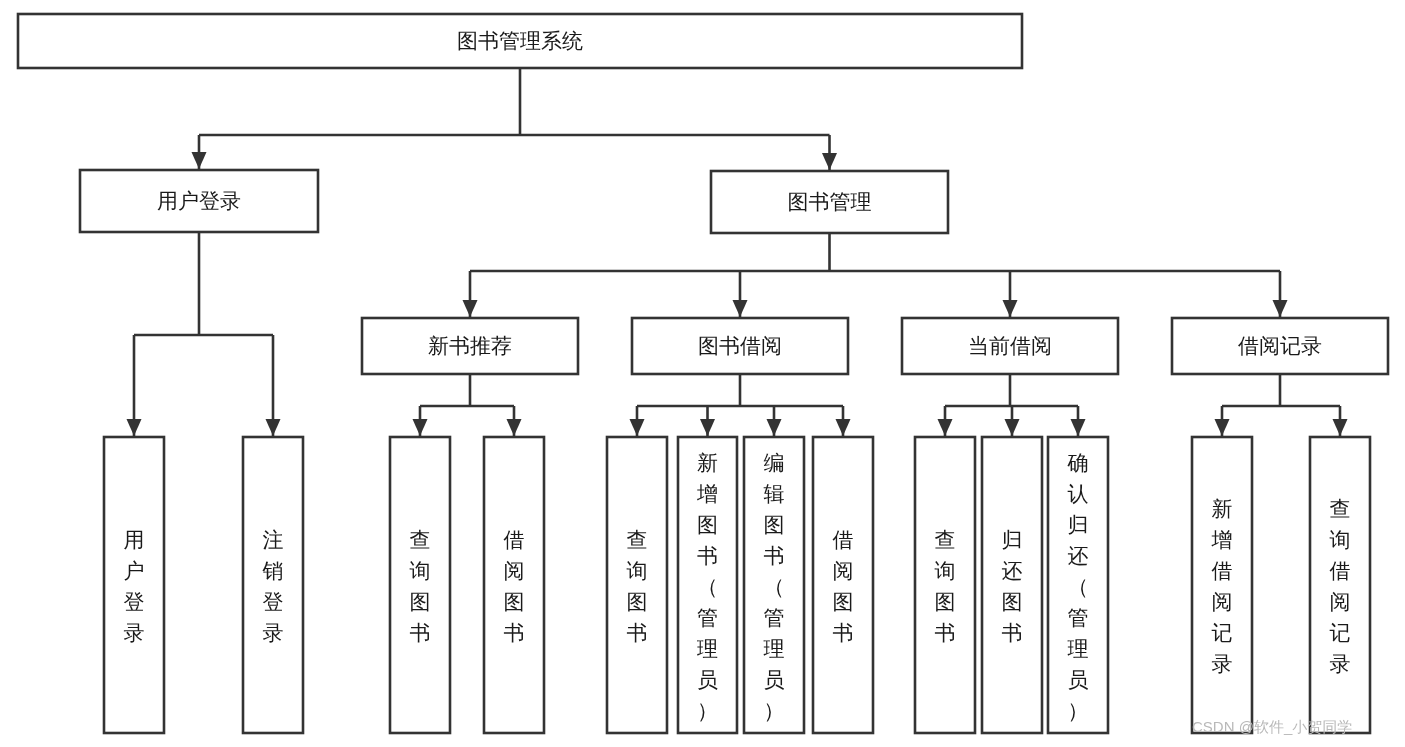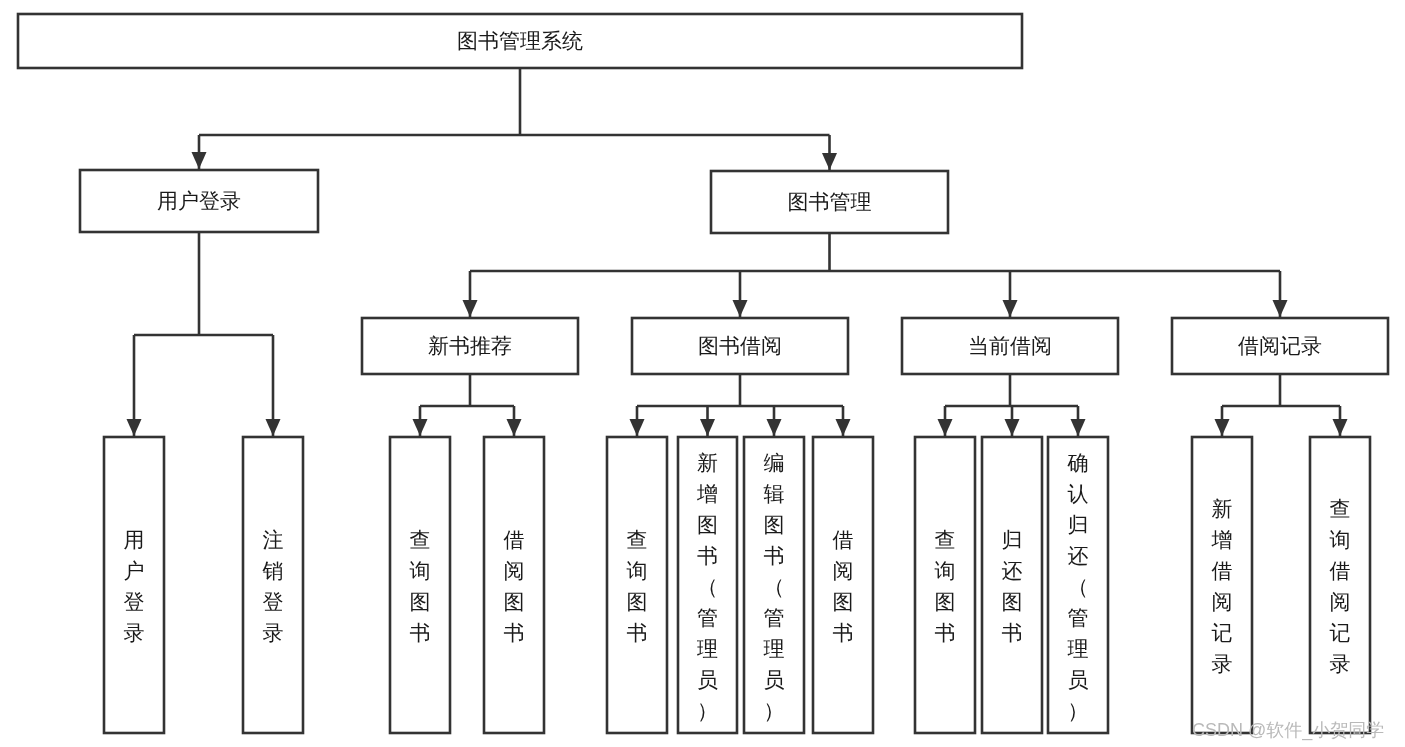--- a/index.html
+++ b/index.html
@@ -50,21 +50,21 @@
   }
   .node-label-v {
     font-family: "Liberation Sans", "DejaVu Sans", sans-serif;
     font-size: 21px;
     fill: #1a1a1a;
     text-anchor: middle;
   }
   .watermark-text {
     position: absolute;
     font-family: "Liberation Sans", "DejaVu Sans", sans-serif;
-    font-size: 18px;
+    font-size: 15px;
     color: #b9b9b9;
     white-space: nowrap;
     pointer-events: none;
     user-select: none;
   }
 </style>
 </head>
 <body>
 
 <div id="diagram-root">

